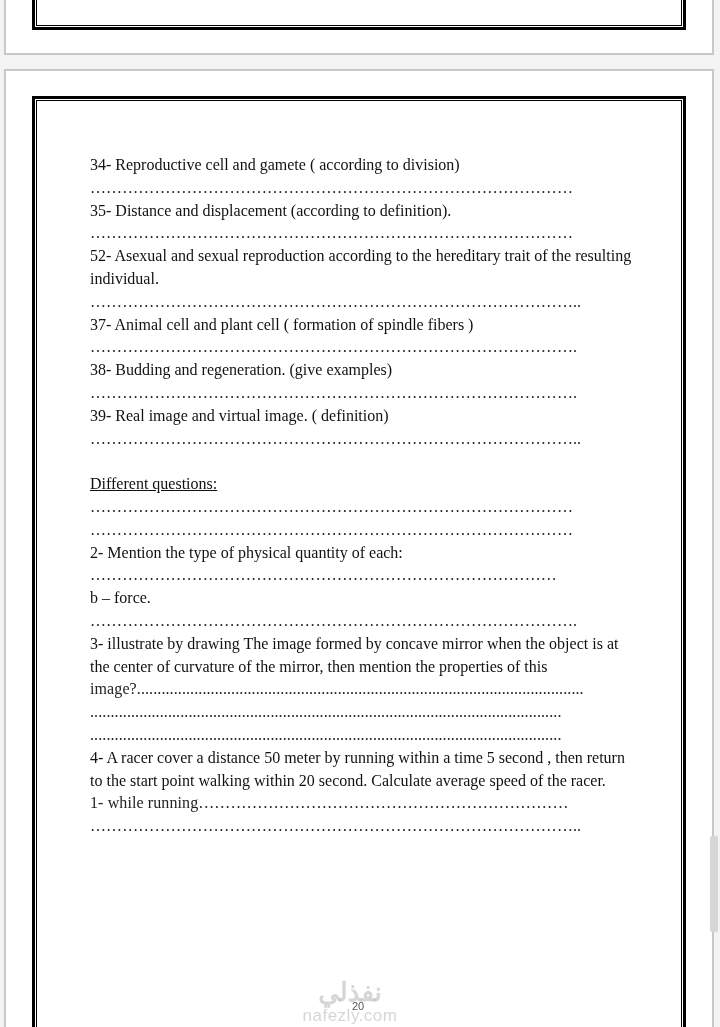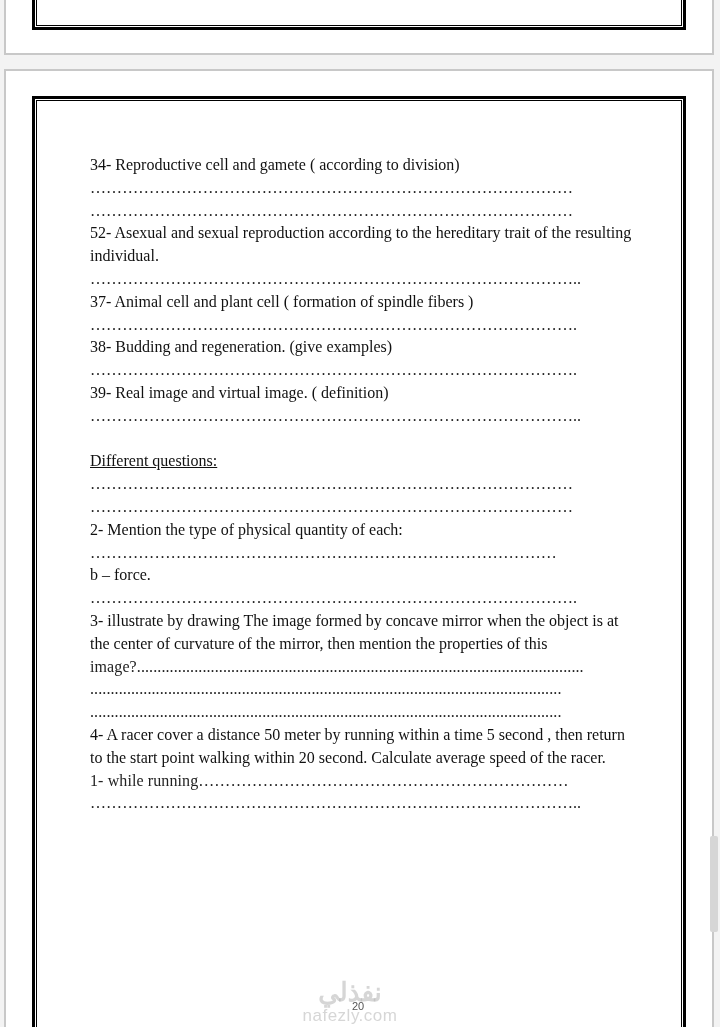--- a/index.html
+++ b/index.html
@@ -135,20 +135,21 @@
 
 <div class="page page-cur"></div>
 <div class="frame" style="left:32px;top:96px;width:654px;height:960px;"></div>
 
 <div class="content">
   <div>
     <span class="wrap">34- Reproductive cell and gamete ( according to division)</span>
     <span class="dots">………………………………………………………………………………</span>
   </div>
   <div>
+    <span class="wrap">35- Distance and displacement (according to definition).</span>
     <span class="dots">………………………………………………………………………………</span>
   </div>
   <div>
     <span class="wrap">52- Asexual and sexual reproduction according to the hereditary trait of the resulting individual.</span>
     <span class="dots">………………………………………………………………………………..</span>
   </div>
   <div>
     <span class="wrap">37- Animal cell and plant cell ( formation of spindle fibers )</span>
     <span class="dots">……………………………………………………………………………….</span>
   </div>

